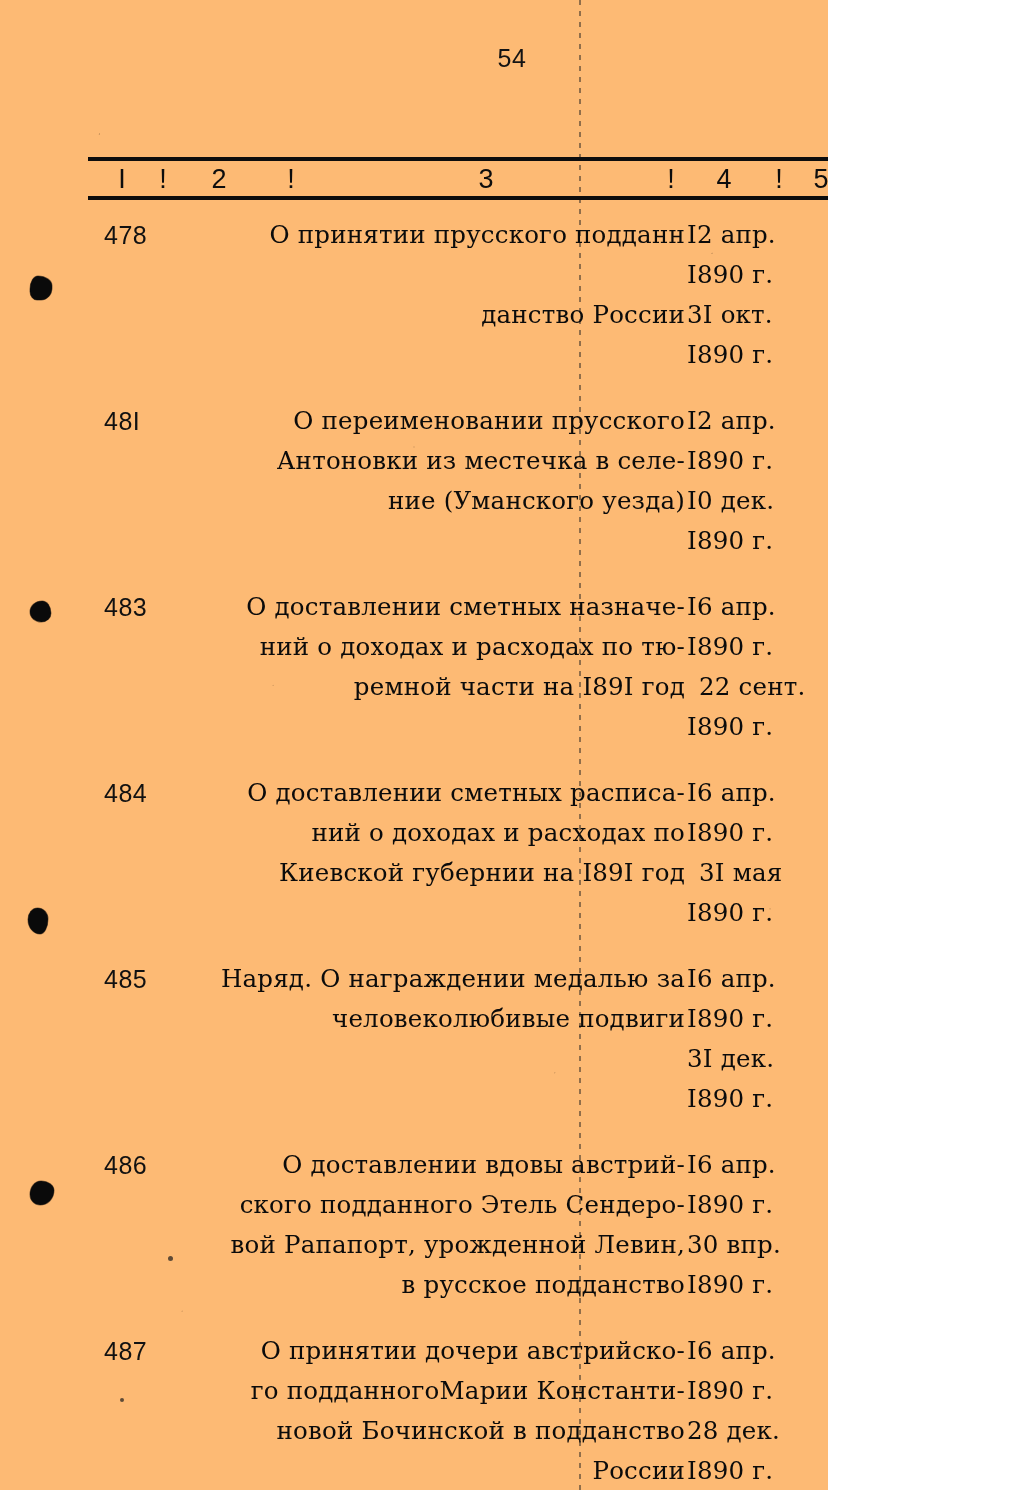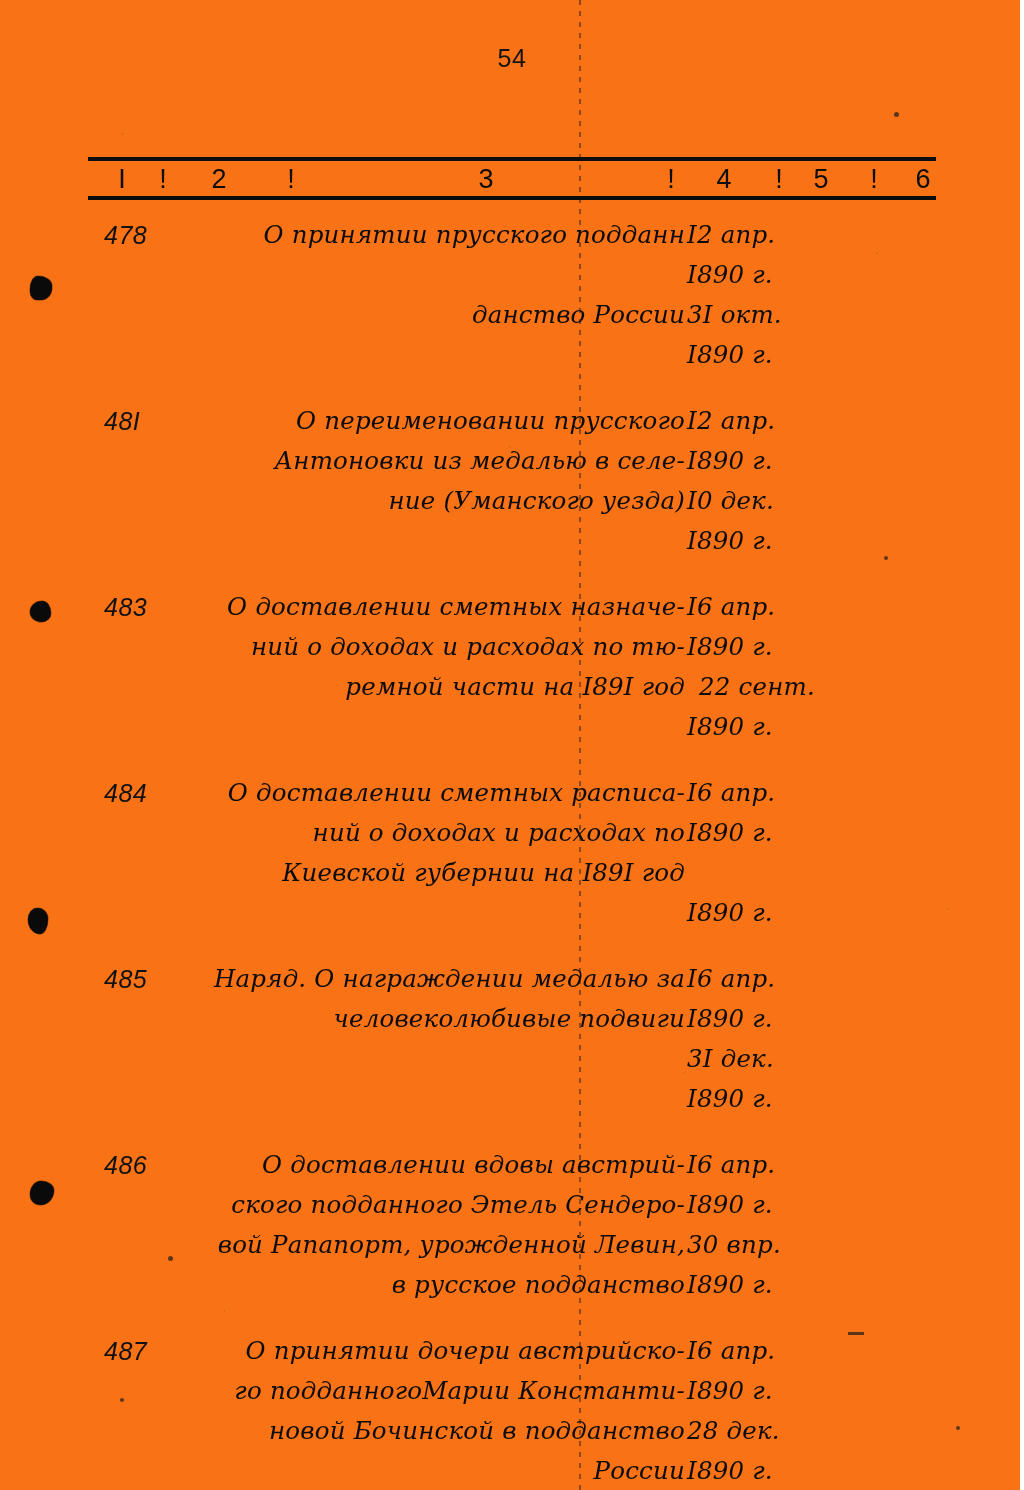--- a/index.html
+++ b/index.html
@@ -2,23 +2,23 @@
 <html><head>
 <meta charset="utf-8">
 <style>
   html, body {
     margin: 0;
     padding: 0;
     background: #ffffff;
   }
   .page {
     position: relative;
-    width: 1020px;
+    width: 828px;
     height: 1490px;
-    background: #f97316;
+    background: #fdba74;
     overflow: hidden;
     font-family: "DejaVu Serif", "Liberation Serif", serif;
     color: #0b0b0b;
   }
 
   
   .speckle {
     position: absolute;
     inset: 0;
     pointer-events: none;
@@ -103,21 +103,20 @@
   .entries {
     position: absolute;
     top: 215px;
     left: 0;
     width: 1024px;
   }
   .entry {
     position: relative;
     display: block;
     margin-bottom: 26px;
-    font-style: italic;
   }
   .entry-id {
     position: absolute;
     left: 104px;
     top: 0;
     width: 86px;
     text-align: left;
     font-family: "Liberation Sans", sans-serif;
     font-size: 25px;
     line-height: 40px;
@@ -217,40 +216,40 @@
           <div class="line"><span class="subj">О принятии прусского подданн</span><span class="date">I2 апр.</span></div>
           <div class="line"><span class="date">I890 г.</span></div>
           <div class="line"><span class="subj left-align">данство России</span><span class="date">3I окт.</span></div>
           <div class="line"><span class="subj"></span><span class="date">I890 г.</span></div>
         </div>
       </div>
       <div class="entry">
         <div class="entry-id">48I</div>
         <div class="entry-lines">
           <div class="line"><span class="subj">О переименовании прусского</span><span class="date">I2 апр.</span></div>
-          <div class="line"><span class="subj">Антоновки из медалью в селе-</span><span class="date">I890 г.</span></div>
+          <div class="line"><span class="subj">Антоновки из местечка в селе-</span><span class="date">I890 г.</span></div>
           <div class="line"><span class="subj left-align">ние (Уманского уезда)</span><span class="date">I0 дек.</span></div>
           <div class="line"><span class="subj"></span><span class="date">I890 г.</span></div>
         </div>
       </div>
       <div class="entry">
         <div class="entry-id">483</div>
         <div class="entry-lines">
           <div class="line"><span class="subj">О доставлении сметных назначе-</span><span class="date">I6 апр.</span></div>
           <div class="line"><span class="subj">ний о доходах и расходах по тю-</span><span class="date">I890 г.</span></div>
           <div class="line"><span class="subj left-align">ремной части на I89I год</span><span class="date pad">22 сент.</span></div>
           <div class="line"><span class="subj"></span><span class="date">I890 г.</span></div>
         </div>
       </div>
       <div class="entry">
         <div class="entry-id">484</div>
         <div class="entry-lines">
           <div class="line"><span class="subj">О доставлении сметных расписа-</span><span class="date">I6 апр.</span></div>
           <div class="line"><span class="subj left-align">ний о доходах и расходах по</span><span class="date">I890 г.</span></div>
-          <div class="line"><span class="subj left-align">Киевской губернии на I89I год</span></div>
+          <div class="line"><span class="subj left-align">Киевской губернии на I89I год</span><span class="date pad">3I мая</span></div>
           <div class="line"><span class="subj"></span><span class="date">I890 г.</span></div>
         </div>
       </div>
       <div class="entry">
         <div class="entry-id">485</div>
         <div class="entry-lines">
           <div class="line"><span class="subj">Наряд. О награждении медалью за</span><span class="date">I6 апр.</span></div>
           <div class="line"><span class="subj left-align">человеколюбивые подвиги</span><span class="date">I890 г.</span></div>
           <div class="line"><span class="subj"></span><span class="date">3I дек.</span></div>
           <div class="line"><span class="subj"></span><span class="date">I890 г.</span></div>

